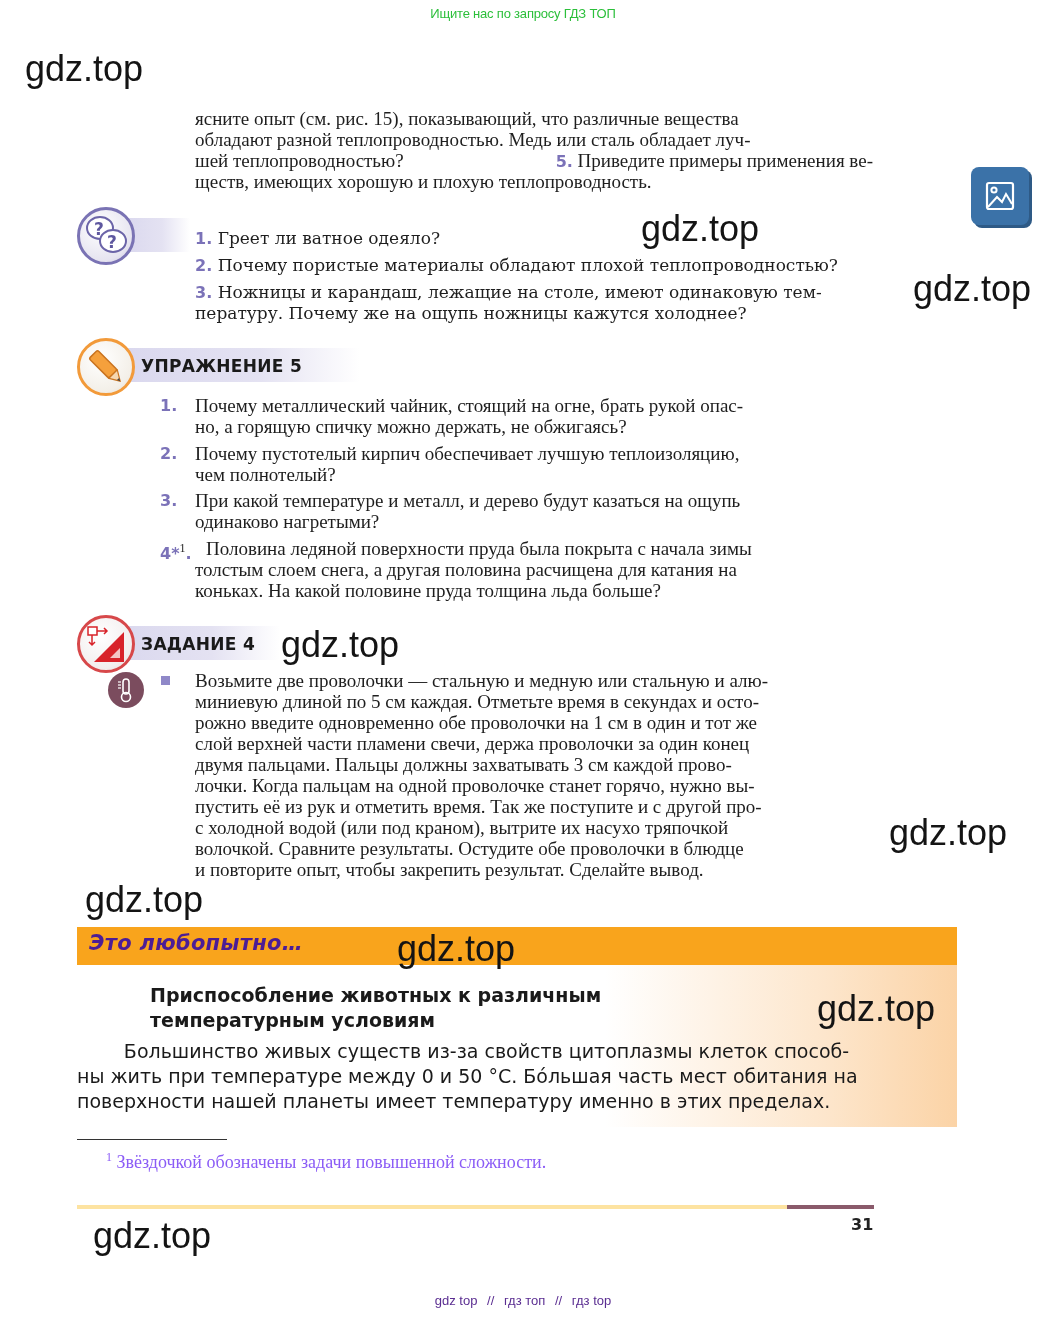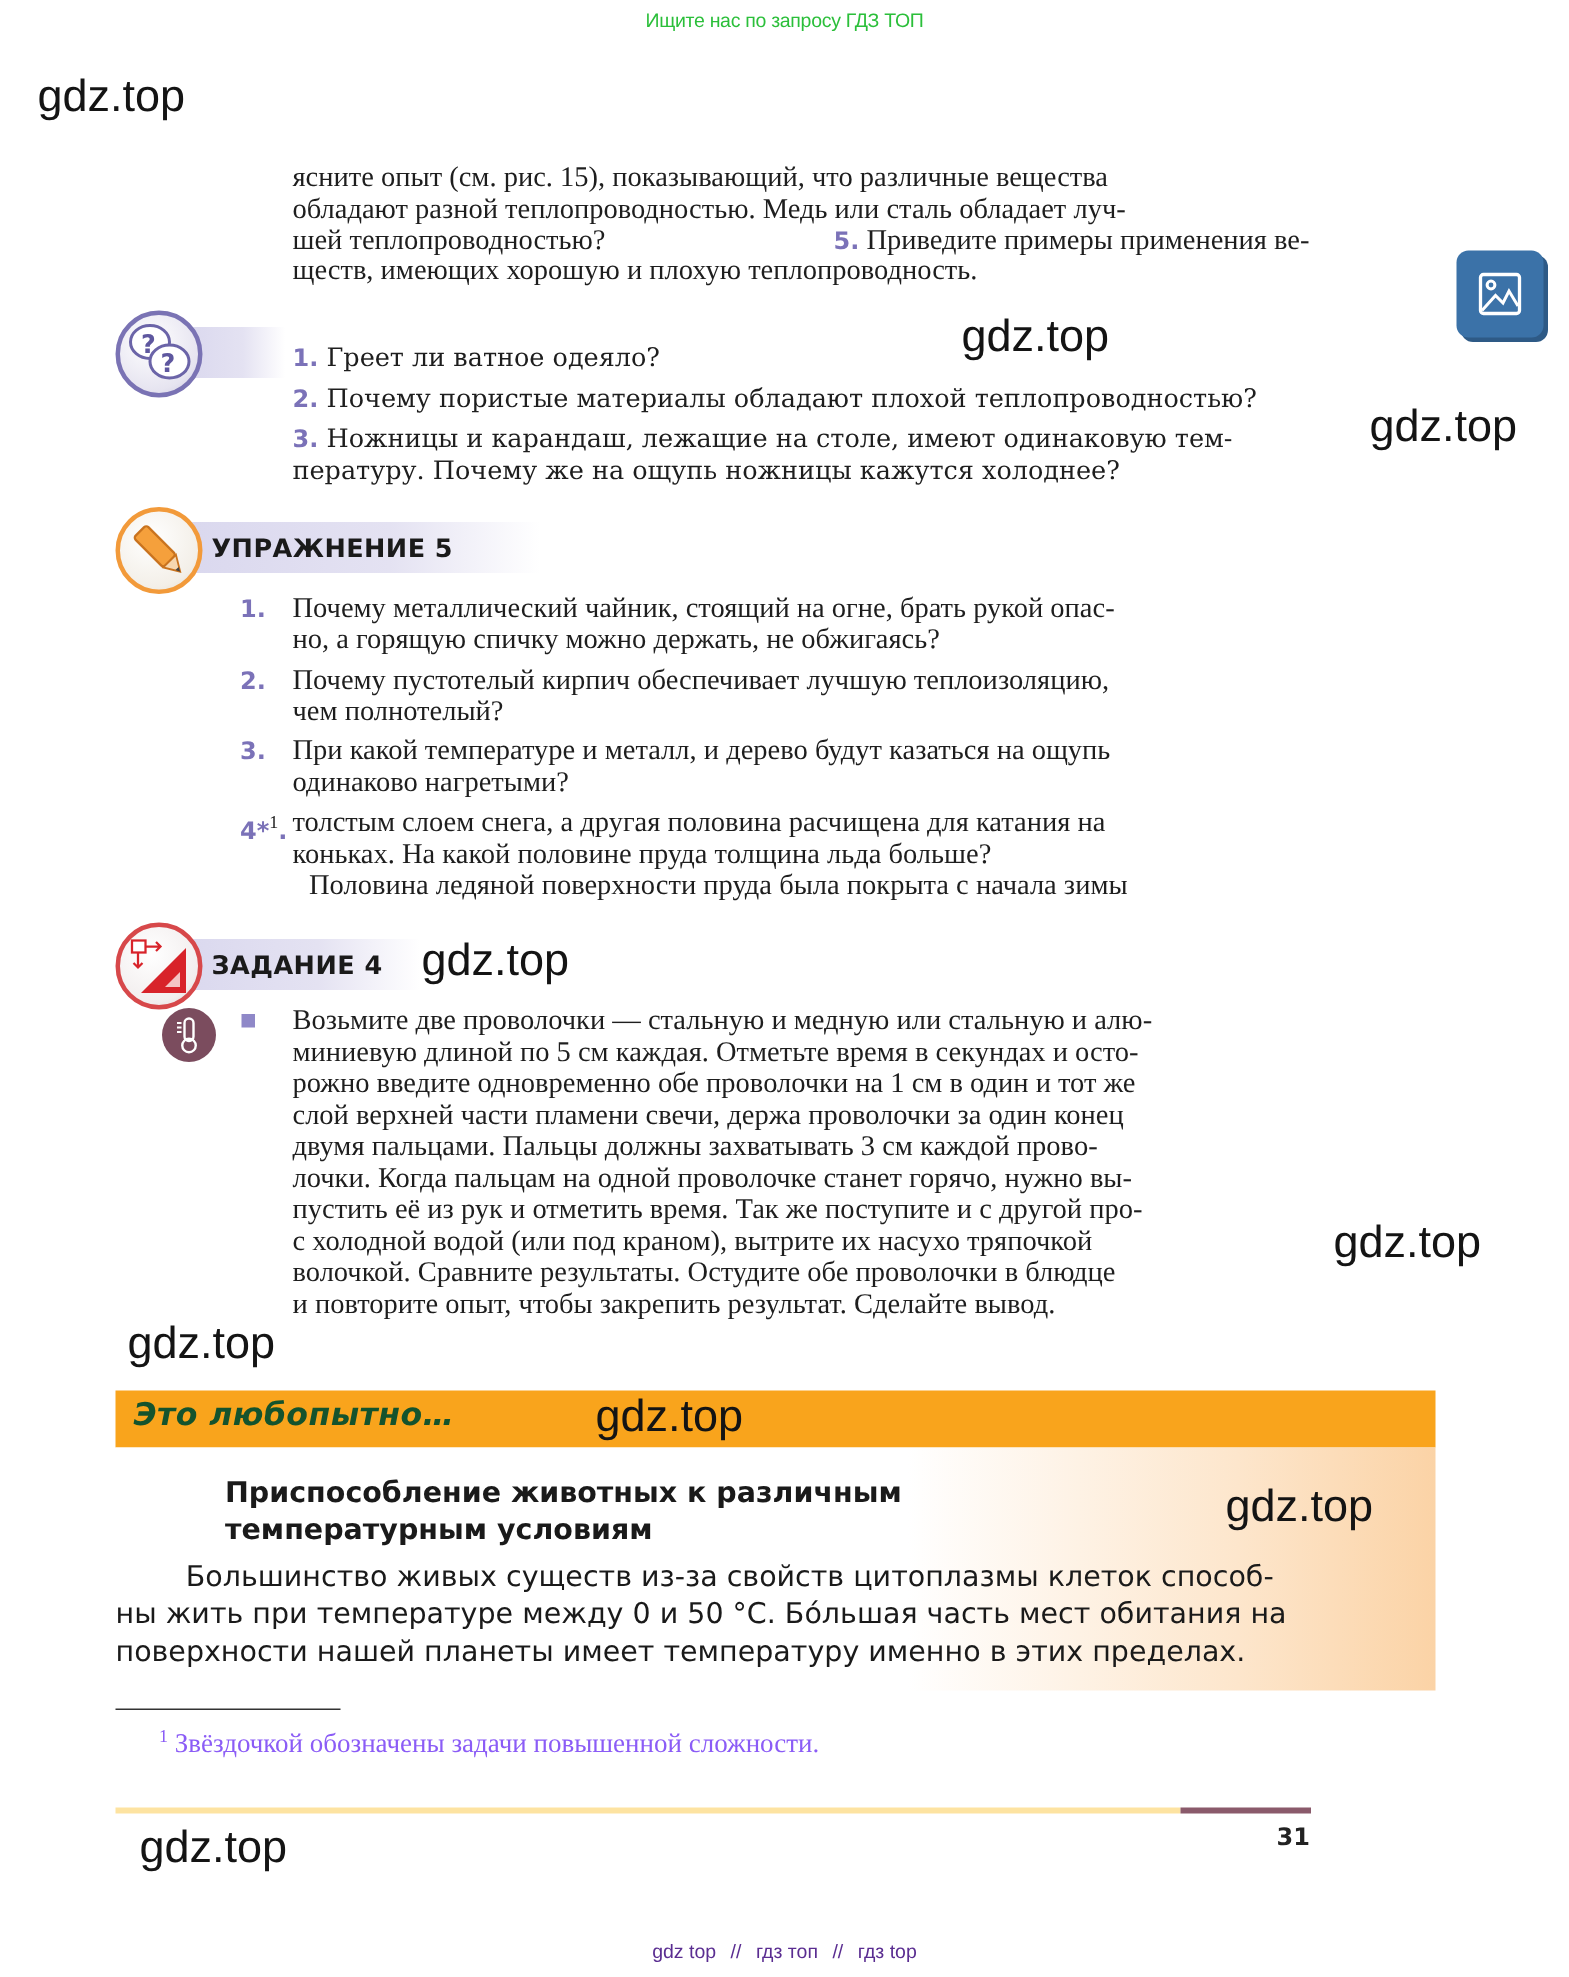--- a/index.html
+++ b/index.html
@@ -1,30 +1,30 @@
 <!DOCTYPE html>
 <html><head>
 <meta charset="utf-8">
 <style>
   html, body { margin:0; padding:0; background:#ffffff; }
   body { width:1046px; height:1318px; position:relative; overflow:hidden; font-family:"DejaVu Serif", serif; color:#1a1a1a; }
   .abs { position:absolute; }
   .banner-top { left:0; width:1046px; top:6px; text-align:center; font-family:"Liberation Sans", sans-serif; font-size:13px; color:#2bbf3a; letter-spacing:-0.2px; }
-  .wm { font-family:"Liberation Sans", sans-serif; font-size:30px; color:#141414; white-space:nowrap; }
+  .wm { font-family:"Liberation Sans", sans-serif; font-size:36px; color:#141414; white-space:nowrap; }
   .serif { font-family:"Liberation Serif", serif; font-size:19px; line-height:20.8px; color:#1e1e1e; }
   .just { text-align:justify; text-align-last:left; }
   .num { color:#7b72b8; font-family:"DejaVu Sans", sans-serif; font-weight:bold; font-size:16px; }
   .q-line { font-family:"DejaVu Serif", serif; font-size:17px; line-height:21px; color:#1e1e1e; }
   .ex-line { font-family:"Liberation Serif", serif; font-size:19px; line-height:21px; color:#1e1e1e; }
   .sec-bar { height:34px; background:linear-gradient(to right, #d9d7ee 0%, #e4e2f2 60%, rgba(255,255,255,0) 100%); }
   .sec-title { font-family:"DejaVu Sans", sans-serif; font-weight:bold; font-size:17px; color:#1a1a1a; letter-spacing:0.3px; }
   .circle-icon { border-radius:50%; box-sizing:border-box; }
   .img-btn { width:58px; height:58px; background:#3b72a8; border-radius:8px; box-shadow:3px 3px 0 #2e5a86; display:flex; align-items:center; justify-content:center; }
   .orange-head { left:77px; top:927px; width:880px; height:38px; background:#f9a41c; }
-  .orange-head .lbl { position:absolute; left:12px; top:4px; font-family:"DejaVu Sans", sans-serif; font-style:italic; font-weight:bold; font-size:21px; color:#14532d; letter-spacing:0.3px; }
+  .orange-head .lbl { position:absolute; left:12px; top:4px; font-family:"DejaVu Sans", sans-serif; font-style:italic; font-weight:bold; font-size:21px; color:#4c1d95; letter-spacing:0.3px; }
   .orange-body { left:77px; top:965px; width:880px; height:162px; background:linear-gradient(to right, #ffffff 0%, #ffffff 60%, #fde6cc 85%, #fbd3a6 100%); }
   .cur-title { font-family:"DejaVu Sans", sans-serif; font-weight:bold; font-size:19px; line-height:25px; color:#1a1a1a; }
   .cur-text { font-family:"DejaVu Sans", sans-serif; font-size:19px; line-height:25px; color:#1a1a1a; }
   .footnote-rule { left:77px; top:1139px; width:150px; height:1px; background:#333; }
   .footnote { font-family:"Liberation Serif", serif; font-size:18px; color:#8b5cf6; }
   .page-num { font-family:"DejaVu Sans", sans-serif; font-weight:bold; font-size:16px; color:#222; }
   .bottom-rule-yel { left:77px; top:1205px; width:710px; height:4px; background:#fde3a1; }
   .bottom-rule-mag { left:787px; top:1205px; width:87px; height:4px; background:#8a5a6b; }
   .bottom-links { left:0; width:1046px; top:1293px; text-align:center; font-family:"Liberation Sans", sans-serif; font-size:13px; color:#5a2d91; }
   .bottom-links span { margin:12px 3px; }
@@ -113,26 +113,26 @@
 </div>
 <div class="abs ex-line" style="left:160px;top:490px;width:713px;">
   <span class="num abs" style="left:0;top:0;">3.</span>
   <div style="margin-left:35px;">
     <div class="just">При какой температуре и металл, и дерево будут казаться на ощупь</div>
     <div>одинаково нагретыми?</div>
   </div>
 </div>
 <div class="abs ex-line" style="left:160px;top:538px;width:713px;">
   <span class="abs" style="left:0;top:0;"><span class="num">4*</span><sup style="font-size:12px;">1</sup><span class="num">.</span></span>
+  <div style="margin-left:46px;">
+    <div class="just">Половина ледяной поверхности пруда была покрыта с начала зимы</div>
+  </div>
   <div style="margin-left:35px;">
     <div class="just">толстым слоем снега, а другая половина расчищена для катания на</div>
     <div>коньках. На какой половине пруда толщина льда больше?</div>
-  </div>
-  <div style="margin-left:46px;">
-    <div class="just">Половина ледяной поверхности пруда была покрыта с начала зимы</div>
   </div>
 </div>
 
 <div class="abs sec-bar" style="left:110px;top:626px;width:170px;"></div>
 <div class="abs circle-icon" style="left:77px;top:615px;width:58px;height:58px;border:3px solid #d7484a;background:radial-gradient(circle at 40% 35%, #ffffff 0%, #f2eeee 70%, #ddd2d2 100%);">
   <svg width="52" height="52" viewBox="0 0 52 52">
     <polygon points="14,44 44,44 44,14" fill="#d8232a"></polygon>
     <polygon points="30,40 40,40 40,30" fill="#f4c5c5"></polygon>
     <rect x="8" y="9" width="9" height="8" fill="#fff" stroke="#d8232a" stroke-width="1.5"></rect>
     <path d="M17 13 H27 M24 10 L27 13 L24 16" fill="none" stroke="#d8232a" stroke-width="1.5"></path>

